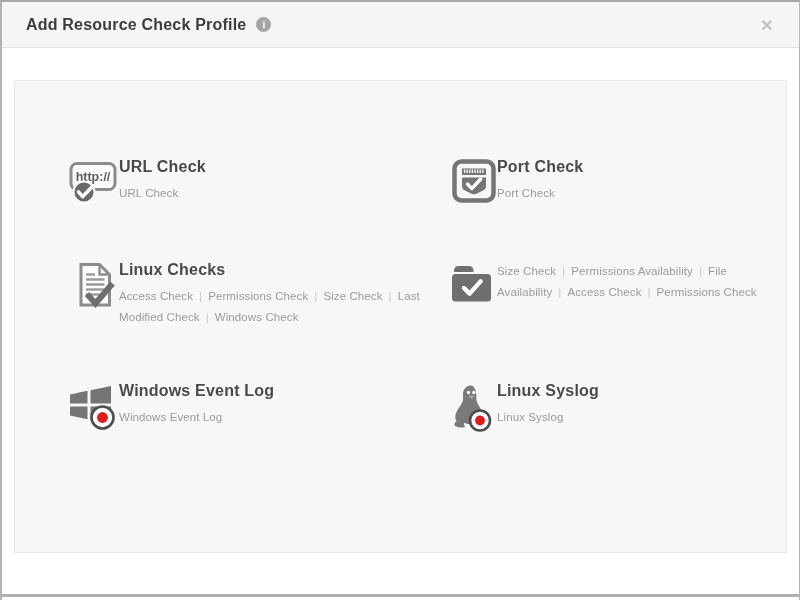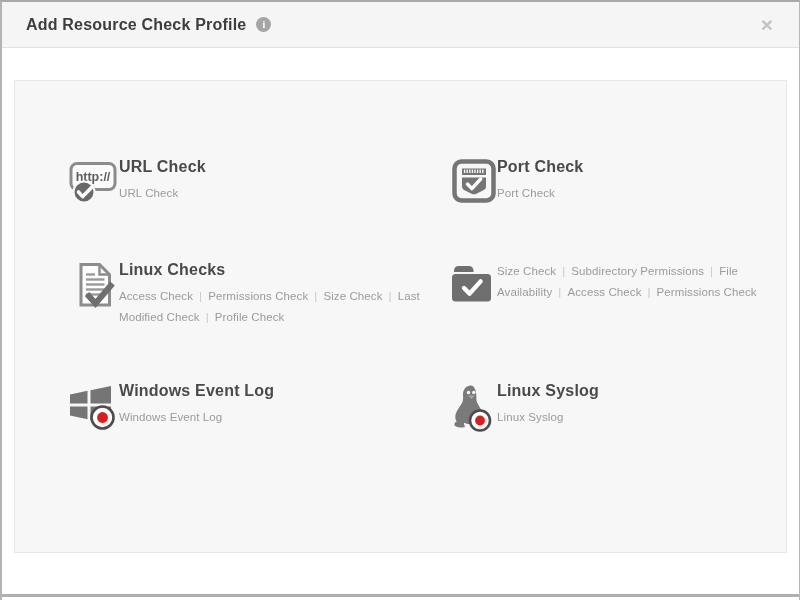--- a/index.html
+++ b/index.html
@@ -94,34 +94,34 @@
                 <line x1="13" y1="18.5" x2="31.5" y2="18.5"></line>
                 <line x1="13" y1="23.5" x2="31.5" y2="23.5"></line>
                 <line x1="13" y1="28.5" x2="31.5" y2="28.5"></line>
                 <line x1="13" y1="33.5" x2="31.5" y2="33.5"></line>
               </g>
               <path d="M14 33 l8.5 9.5 l17 -20" stroke="#6f6f6f" stroke-width="6" fill="none"></path>
             </svg>
           </span>
           <div class="card-text">
             <h3 class="card-title">Linux Checks</h3>
-            <div class="card-sub"><span>Access Check</span><span class="sep">|</span><span>Permissions Check</span><span class="sep">|</span><span>Size Check</span><span class="sep">|</span><span>Last Modified Check</span><span class="sep">|</span><span>Profile Check</span></div>
+            <div class="card-sub"><span>Access Check</span><span class="sep">|</span><span>Permissions Check</span><span class="sep">|</span><span>Size Check</span><span class="sep">|</span><span>Last Modified Check</span><span class="sep">|</span><span>Windows Check</span></div>
           </div>
         </div>
 
         <div class="card">
           <span class="icon-box">
             <svg width="50" height="46" viewBox="0 0 50 46">
               <path d="M7 10 q0 -5 5 -5 h9.5 q5 0 5 5 v1 h-19.5 z" fill="#6f6f6f"></path>
               <rect x="5" y="13" width="39" height="27.5" rx="3.5" fill="#6f6f6f"></rect>
               <path d="M17 27 l5.6 5.6 l11 -12.2" stroke="#fff" stroke-width="4.4" fill="none" stroke-linecap="round" stroke-linejoin="round"></path>
             </svg>
           </span>
           <div class="card-text">
-            <div class="card-sub"><span>Size Check</span><span class="sep">|</span><span>Subdirectory Permissions</span><span class="sep">|</span><span>File Availability</span><span class="sep">|</span><span>Access Check</span><span class="sep">|</span><span>Permissions Check</span></div>
+            <div class="card-sub"><span>Size Check</span><span class="sep">|</span><span>Permissions Availability</span><span class="sep">|</span><span>File Availability</span><span class="sep">|</span><span>Access Check</span><span class="sep">|</span><span>Permissions Check</span></div>
           </div>
         </div>
 
         <div class="card">
           <span class="icon-box">
             <svg width="54" height="50" viewBox="0 0 54 50">
               <path d="M5 12.5 L22.5 8.8 V21.5 H5 Z" fill="#757575"></path>
               <path d="M25.5 8.2 L46 4 V21.5 H25.5 Z" fill="#757575"></path>
               <path d="M5 24.5 H22.5 V37.2 L5 33.5 Z" fill="#757575"></path>
               <path d="M25.5 24.5 H46 V42 L25.5 37.8 Z" fill="#757575"></path>

